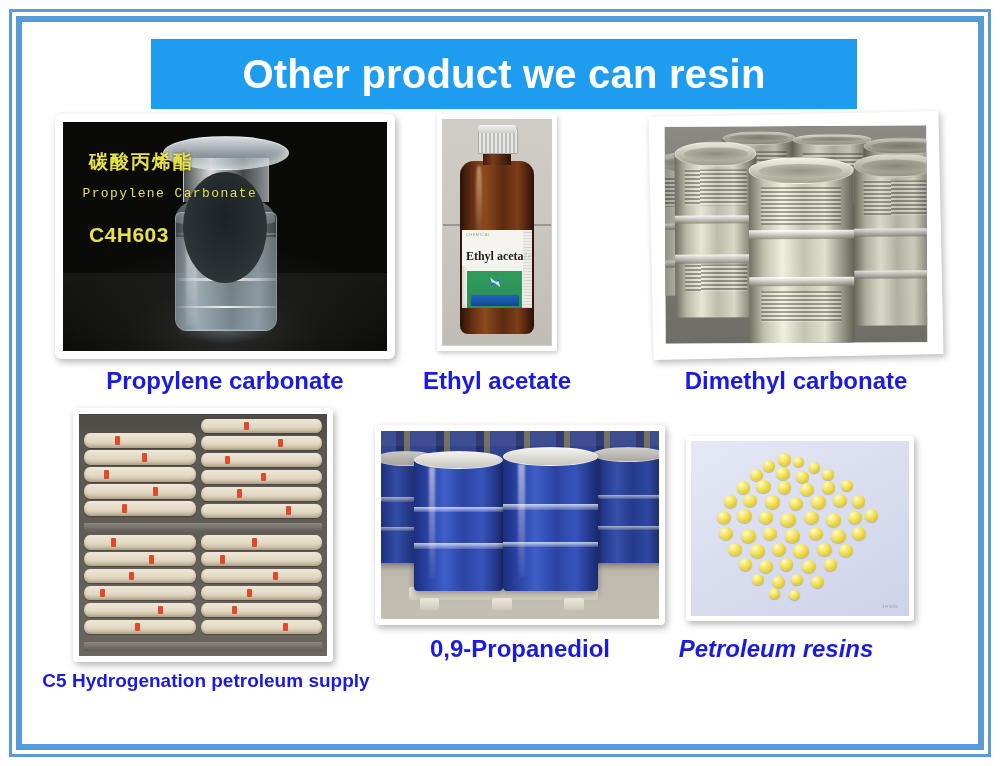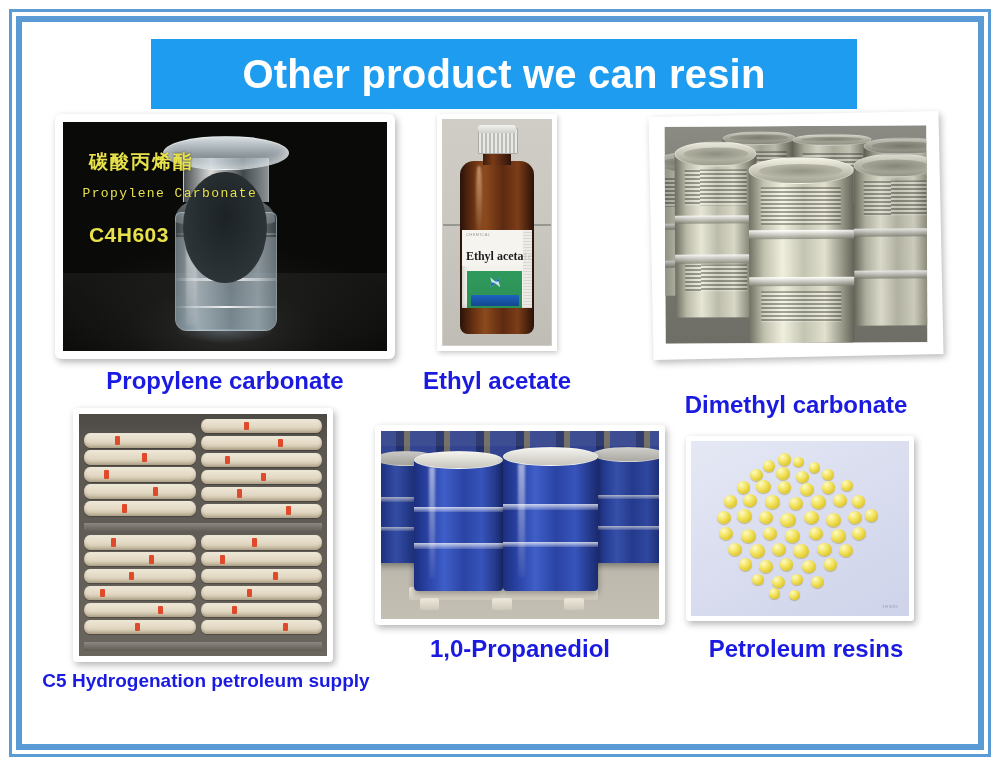--- a/index.html
+++ b/index.html
@@ -452,21 +452,21 @@
             </div>
             <div class="dS" style="left:32%; top:20%; width:40%; height:80%; filter:brightness(1.04); z-index:3;">
               <div class="dS-rib" style="top:10%"></div>
               <div class="dS-band" style="top:35%"></div>
               <div class="dS-band" style="top:62%"></div>
               <div class="dS-rib" style="top:70%; height:18%"></div>
             </div>
           </div>
         </div>
       </div>
-      <div class="caption" style="left:629px; top:345px; width:290px; font-size:24px;margin-top:24px;">Dimethyl carbonate</div>
+      <div class="caption" style="left:629px; top:345px; width:290px; font-size:24px;">Dimethyl carbonate</div>
     </div>
 
     <div class="tile">
       <div class="photo-frame" style="left:51px; top:386px; width:260px; height:254px; padding:6px; border-radius:4px;">
         <div class="photo-inner" style="left:6px; top:6px; right:6px; bottom:6px;">
           <div class="sacks-scene">
             <div class="pallet" style="left:2%; right:2%; top:45%;"></div>
             <div class="pallet" style="left:2%; right:2%; bottom:2%;"></div>
 
             <div class="sack-col" style="left:2%; width:45%;">
@@ -580,21 +580,21 @@
             </div>
             <div class="dB" style="left:44%; top:13%; width:34%; height:72%; z-index:4;">
               <div class="dB-top"></div>
               <div class="dB-ring" style="top:36%"></div>
               <div class="dB-ring" style="top:64%"></div>
               <div class="dB-glare" style="left:16%"></div>
             </div>
           </div>
         </div>
       </div>
-      <div class="caption" style="left:353px; top:613px; width:290px; font-size:24px;">1,0-Propanediol</div>
+      <div class="caption" style="left:353px; top:613px; width:290px; font-size:24px;">0,9-Propanediol</div>
     </div>
 
     <div class="tile">
       <div class="photo-frame" style="left:664px; top:414px; width:228px; height:185px; padding:5px; border-radius:3px;">
         <div class="photo-inner" style="left:5px; top:5px; right:5px; bottom:5px;">
           <div class="resin-scene">
             <div style="position:absolute; inset:0;">
               <div class="granule" style="left:40%; top:7%;  width:6%;  height:7%;"></div>
               <div class="granule" style="left:47%; top:9%;  width:5%;  height:6%;"></div>
               <div class="granule" style="left:33%; top:11%; width:5.5%;height:6.5%;"></div>
@@ -646,17 +646,17 @@
               <div class="granule" style="left:37%; top:77%; width:6%;  height:7%;"></div>
               <div class="granule" style="left:46%; top:76%; width:5.5%;height:6.5%;"></div>
               <div class="granule" style="left:55%; top:77%; width:6%;  height:7%;"></div>
               <div class="granule" style="left:36%; top:84%; width:5%;  height:6%;"></div>
               <div class="granule" style="left:45%; top:85%; width:5%;  height:6%;"></div>
             </div>
             <div class="resin-wm">resin</div>
           </div>
         </div>
       </div>
-      <div class="caption" style="left:660px; top:613px; width:248px; font-size:24px;">Petroleum resins</div>
+      <div class="caption" style="left:630px; top:613px; width:248px; font-size:24px;font-style:italic;">Petroleum resins</div>
     </div>
 
   </div>
 </div>
 
 </body></html>

